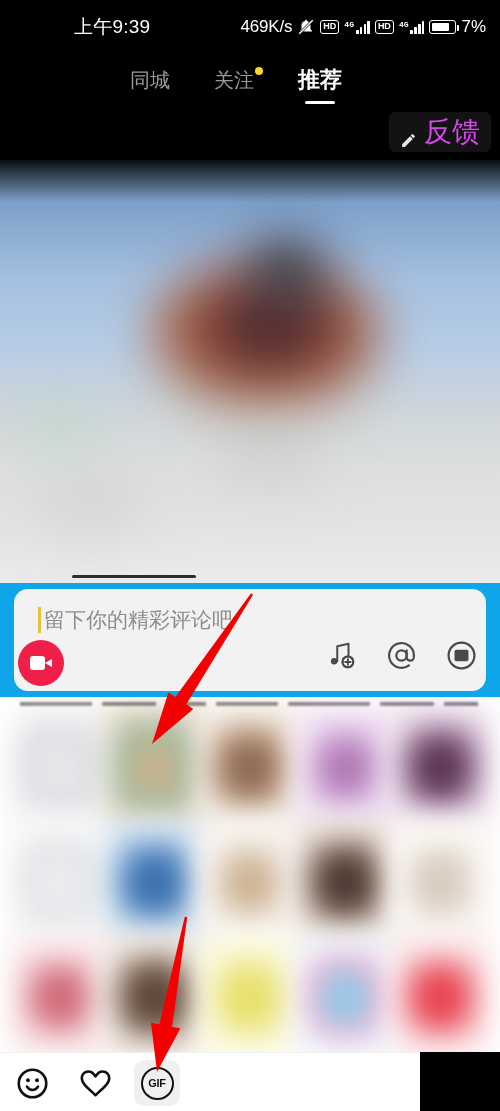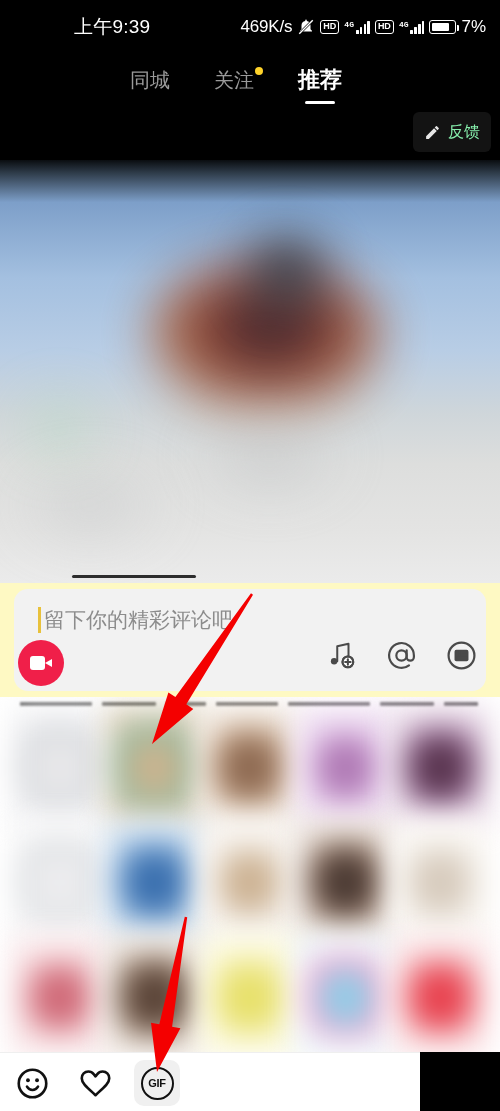--- a/index.html
+++ b/index.html
@@ -64,21 +64,21 @@
   .navtab .underline{
     position:absolute; left:50%; transform:translateX(-50%); bottom:-13px;
     width:30px; height:3px; border-radius:2px; background:#fff;
   }
 
   
   .feedback{
     position:absolute; right:9px; top:112px; height:40px;
     display:flex; align-items:center; gap:7px;
     background:#131313; border-radius:6px; padding:0 11px;
-    color:#86efac; font-size:16px;
+    color:#d946ef; font-size:28px;
   }
   .pencil-ic{ width:17px; height:17px; display:inline-block; position:relative; }
 
   
   .video{
     position:absolute; left:0; top:160px; width:500px; height:423px;
     overflow:hidden;
     background:
       linear-gradient(180deg,#0a0d10 0%, #2e3b49 3%, #7d9fc9 10%, #a4c0e0 28%,
         #b8cde5 45%, #cfd6da 60%, #dddedd 72%, #e4e4e3 88%, #ebebeb 100%);
@@ -87,21 +87,21 @@
     position:absolute; border-radius:50%; filter:blur(26px); opacity:.95;
   }
   .vid-progress{
     position:absolute; left:72px; bottom:5px; width:124px; height:3px;
     background:#2d2d2d; border-radius:2px;
   }
 
   
   .commentbar{
     position:absolute; left:0; top:583px; width:500px; height:114px;
-    background:#fef9c3;
+    background:#0ea5e9;
   }
   .cinput{
     position:absolute; left:14px; top:6px; width:472px; height:102px;
     background:#f2f2f2; border-radius:14px;
   }
   .caret{
     position:absolute; left:24px; top:18px; width:3px; height:26px; background:#e8c13b;
   }
   .cplaceholder{
     position:absolute; left:30px; top:15px; font-size:21px; color:#8c8c8c;

